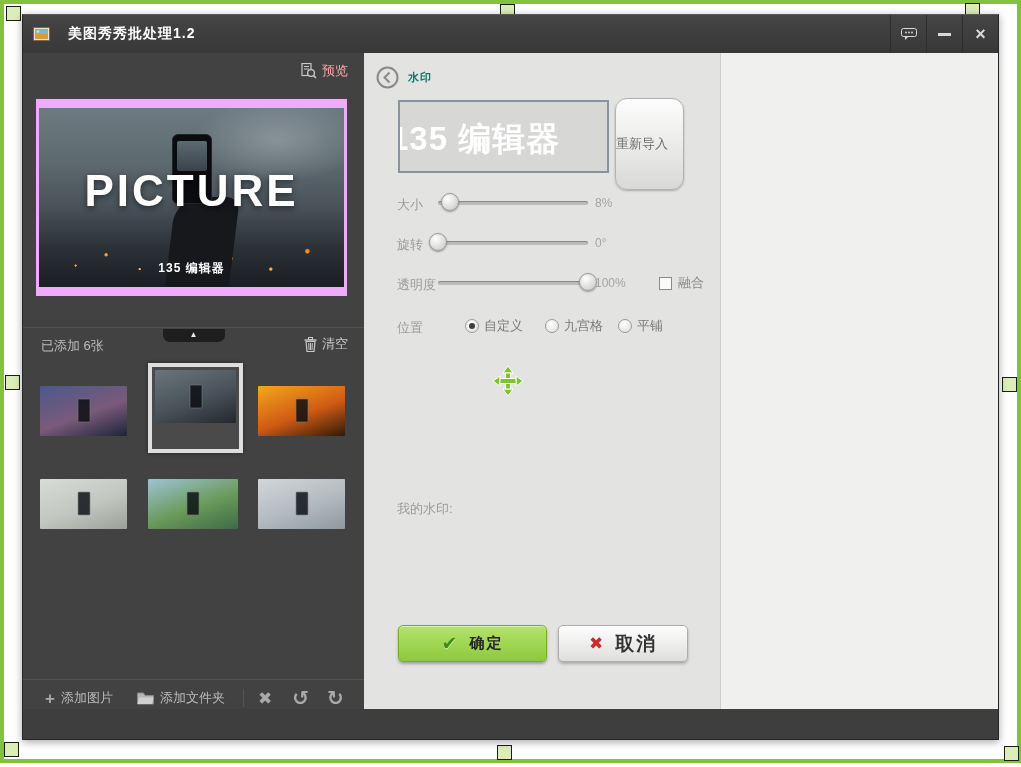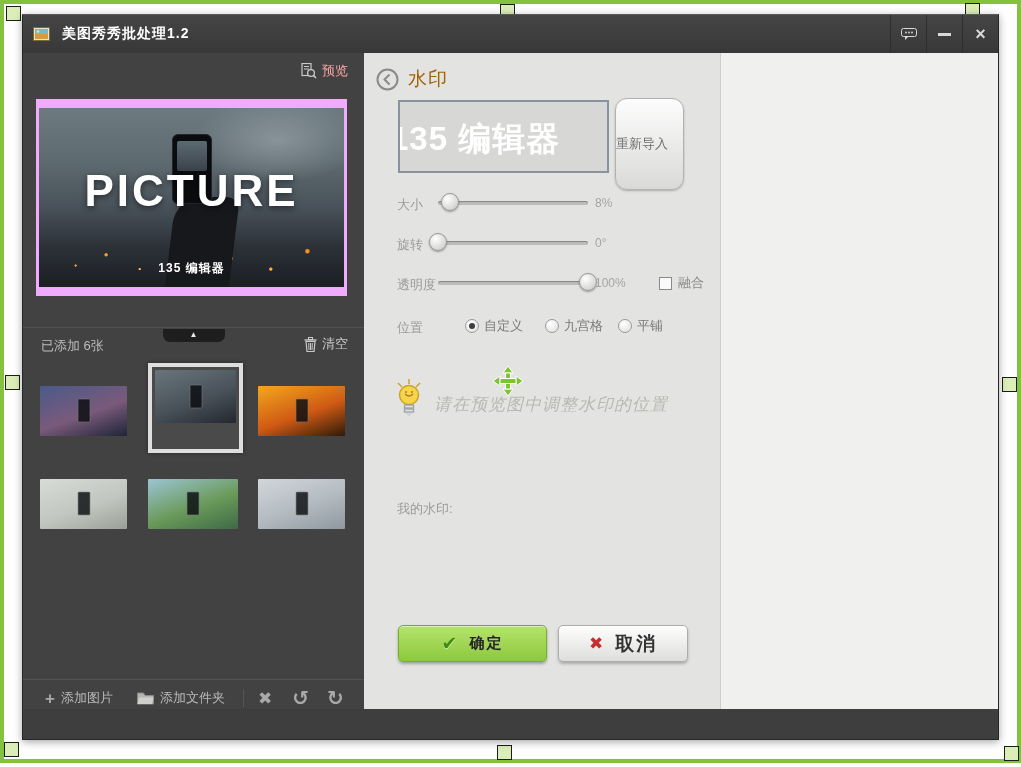--- a/index.html
+++ b/index.html
@@ -12,21 +12,21 @@
   .handle { position:absolute; width:15px; height:15px; background:#dceeb8;
     border:1px solid #1c1c1c; }
 
   
   .app-window { position:absolute; left:22px; top:14px; width:977px; height:726px;
     background:#3e3e3e; border:1px solid #262626; border-top:1px solid #5a5a5a;
     box-shadow:0 2px 8px rgba(0,0,0,.35); }
 
   .titlebar { position:absolute; top:0; left:0; right:0; height:38px;
     background:linear-gradient(#454545,#383838); display:flex; align-items:center; padding-left:10px; }
-  .title-text { color:#ffffff; font-weight:bold; font-size:14px; margin-left:12px; letter-spacing:1px; }
+  .title-text { color:#ffffff; font-weight:bold; font-size:14px; margin-left:18px; letter-spacing:1px; }
   .win-controls { margin-left:auto; display:flex; height:100%; }
   .win-btn { width:36px; height:100%; display:flex; align-items:center; justify-content:center;
     border-left:1px solid #2d2d2d; color:#d9d9d9; cursor:default; }
   .min-bar { width:13px; height:3px; background:#d9d9d9; }
   .close-x { font-size:18px; font-weight:bold; line-height:1; }
 
   .content { position:absolute; top:38px; left:0; right:0; bottom:30px; display:flex; }
   .window-bottom { position:absolute; left:0; right:0; bottom:0; height:30px; background:#3e3e3e; }
 
   
@@ -84,21 +84,21 @@
   .tool-item { display:flex; align-items:center; gap:6px; cursor:pointer; }
   .tool-glyph { font-size:17px; color:#a9a9a9; line-height:1; }
   .tool-vsep { width:1px; height:18px; background:#2c2c2c; border-right:1px solid #555; margin:0 14px 0 18px; }
 
   
   .mid-panel { width:357px; background:#e3e3e1; position:relative; flex:none;
     border-right:1px solid #cdcdcb; }
   .right-panel { flex:1; background:#f0f0ef; }
 
   .panel-header { position:absolute; left:12px; top:13px; display:flex; align-items:center; gap:9px; }
-  .panel-title { font-size:19px; font-weight:normal; color:#a16207; letter-spacing:1px; }
+  .panel-title { font-size:11px; font-weight:bold; color:#0f766e; letter-spacing:1px; }
 
   .wm-box { position:absolute; left:34px; top:47px; width:211px; height:73px;
     border:2px solid #8794a0; background:#d7d7d5; overflow:hidden; }
   .wm-box-text { position:absolute; left:-10px; top:15px; color:#fff; font-size:33px;
     font-weight:bold; white-space:nowrap; letter-spacing:1px; }
   .reimport-btn { position:absolute; left:251px; top:45px; width:69px; height:92px;
     border:1px solid #b2b2b0; border-radius:12px;
     background:linear-gradient(#fdfdfd,#d9d9d7); box-shadow:0 1px 2px rgba(0,0,0,.25);
     color:#6e6e6e; font-size:13px; display:flex; align-items:center; cursor:pointer; }
 
@@ -330,35 +330,20 @@
         <div class="radio-wrap" style="left:181px;justify-content:center;">
           <span class="radio"></span>
           <span class="radio-label">九宫格</span>
         </div>
         <div class="radio-wrap" style="left:254px;">
           <span class="radio"></span>
           <span class="radio-label">平铺</span>
         </div>
       </div>
 
-      <div class="tip-row">
-        <svg width="30" height="42" viewBox="0 0 30 42">
-          <line x1="4" y1="8" x2="8" y2="12" stroke="#caa52a" stroke-width="1.5"></line>
-          <line x1="26" y1="8" x2="22" y2="12" stroke="#caa52a" stroke-width="1.5"></line>
-          <line x1="15" y1="4" x2="15" y2="9" stroke="#caa52a" stroke-width="1.5"></line>
-          <circle cx="15" cy="20" r="9.5" fill="#f7d44a" stroke="#caa52a" stroke-width="1.5"></circle>
-          <path d="M11 19 Q15 23 19 19" fill="none" stroke="#b0802a" stroke-width="1.4"></path>
-          <circle cx="12" cy="17" r="1" fill="#b0802a"></circle>
-          <circle cx="18" cy="17" r="1" fill="#b0802a"></circle>
-          <rect x="10.5" y="30" width="9" height="3" fill="none" stroke="#9aa0a8" stroke-width="1.3"></rect>
-          <rect x="10.5" y="34" width="9" height="3" fill="none" stroke="#9aa0a8" stroke-width="1.3"></rect>
-          <path d="M12 38 L18 38 L16 41 L14 41 Z" fill="#cfd4da"></path>
-        </svg>
-        <span class="tip-text">请在预览图中调整水印的位置</span>
-      </div>
       <svg class="move-cursor" width="32" height="32" viewBox="0 0 32 32">
         <g fill="#7ec431" stroke="#ffffff" stroke-width="1">
           <polygon points="16,1 11,8 21,8"></polygon>
           <polygon points="16,31 11,24 21,24"></polygon>
           <polygon points="1,16 8,11 8,21"></polygon>
           <polygon points="31,16 24,11 24,21"></polygon>
           <rect x="13.5" y="8" width="5" height="16"></rect>
           <rect x="8" y="13.5" width="16" height="5"></rect>
         </g>
       </svg>

